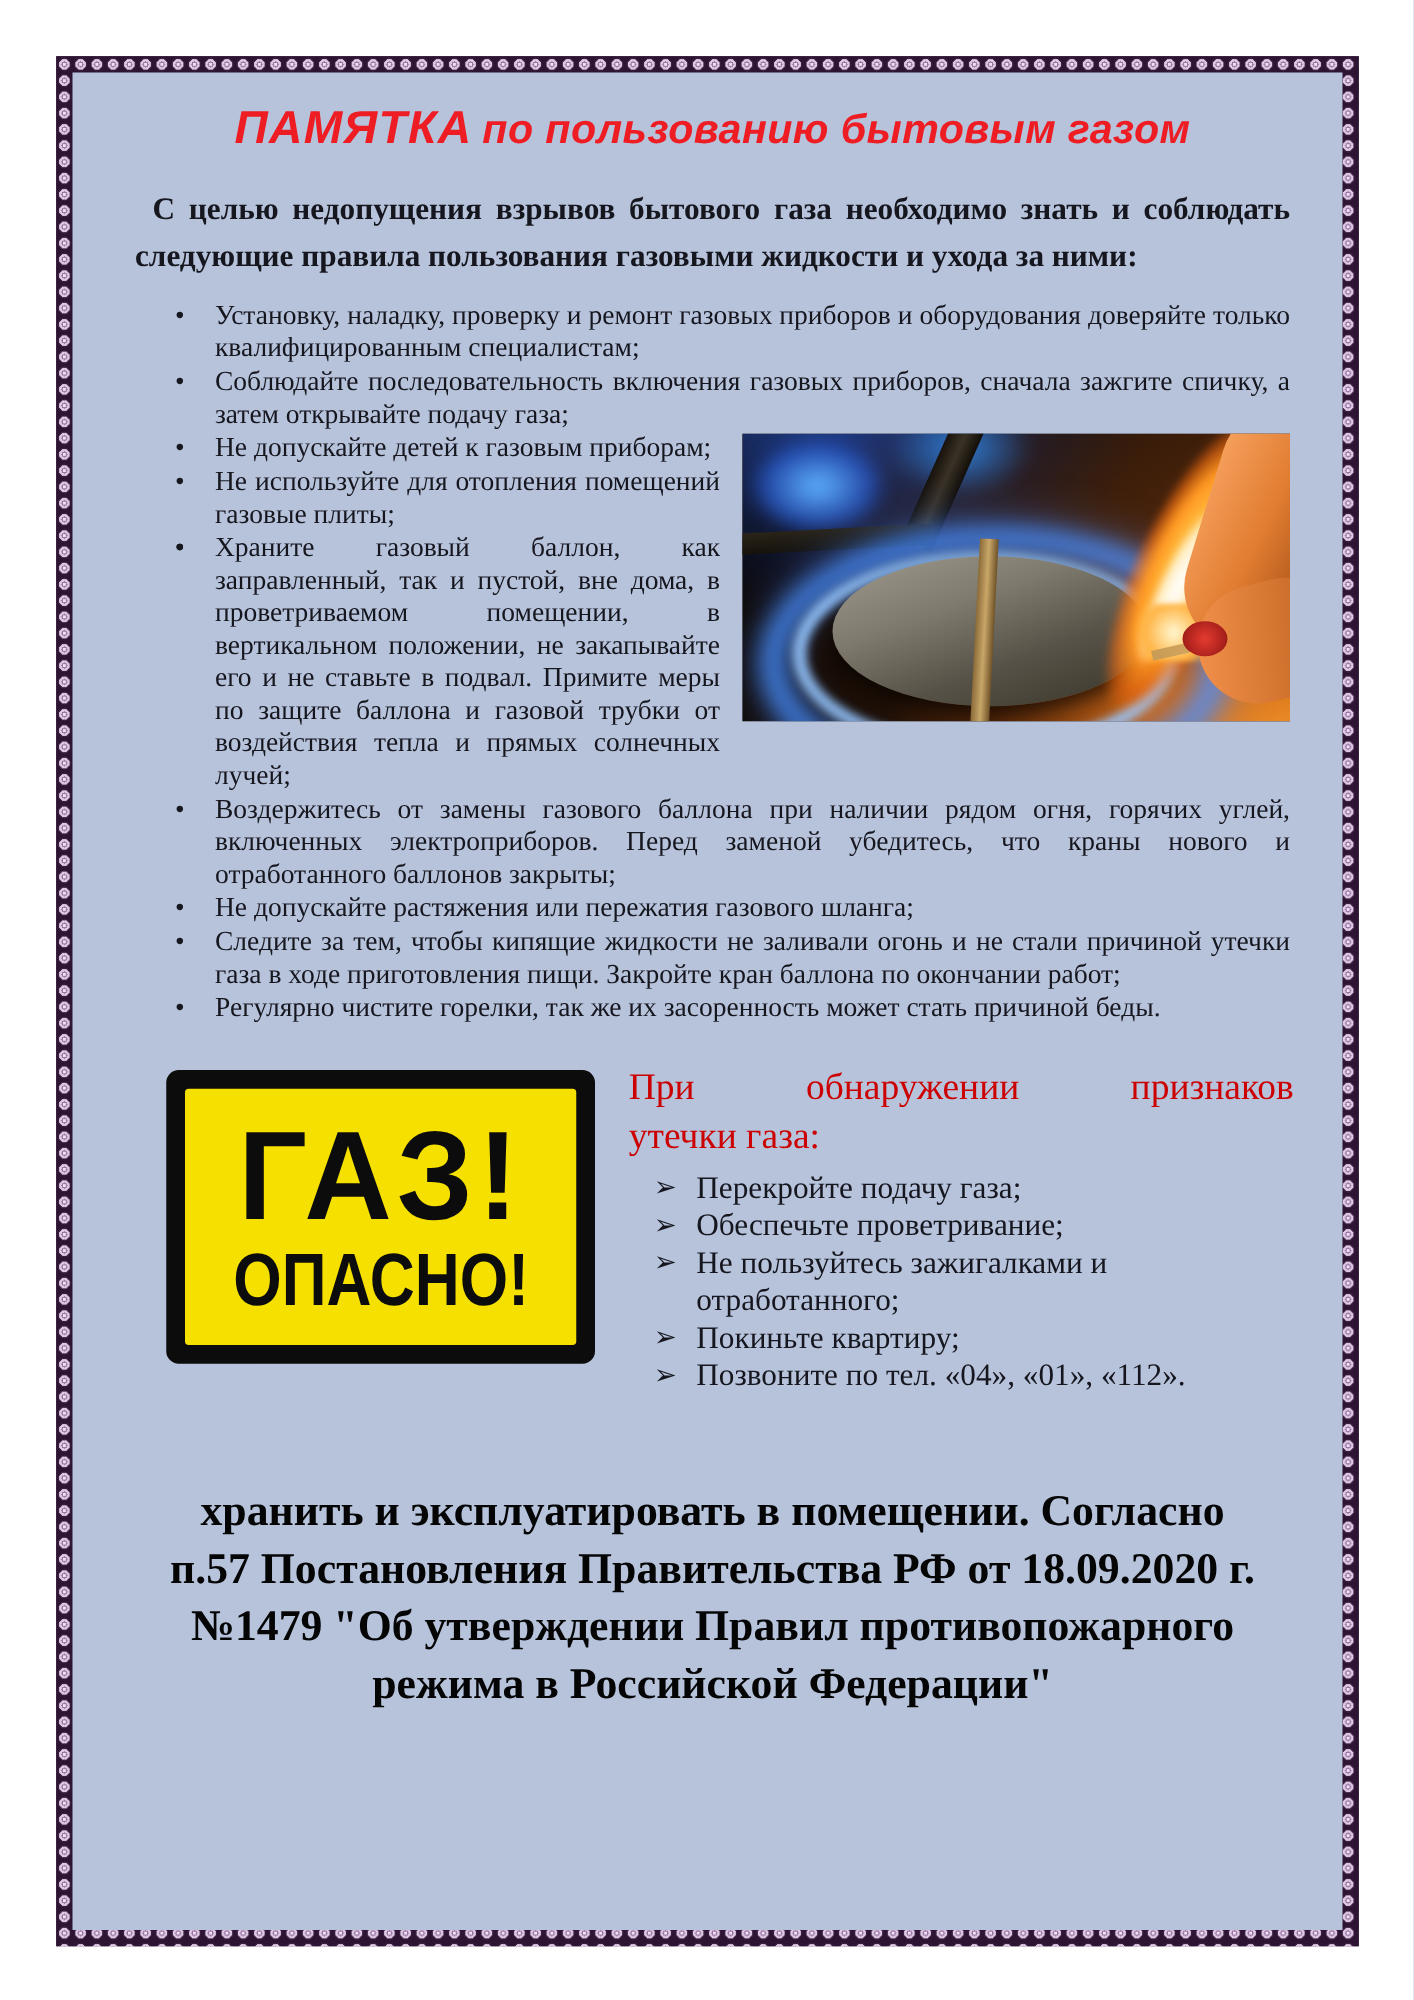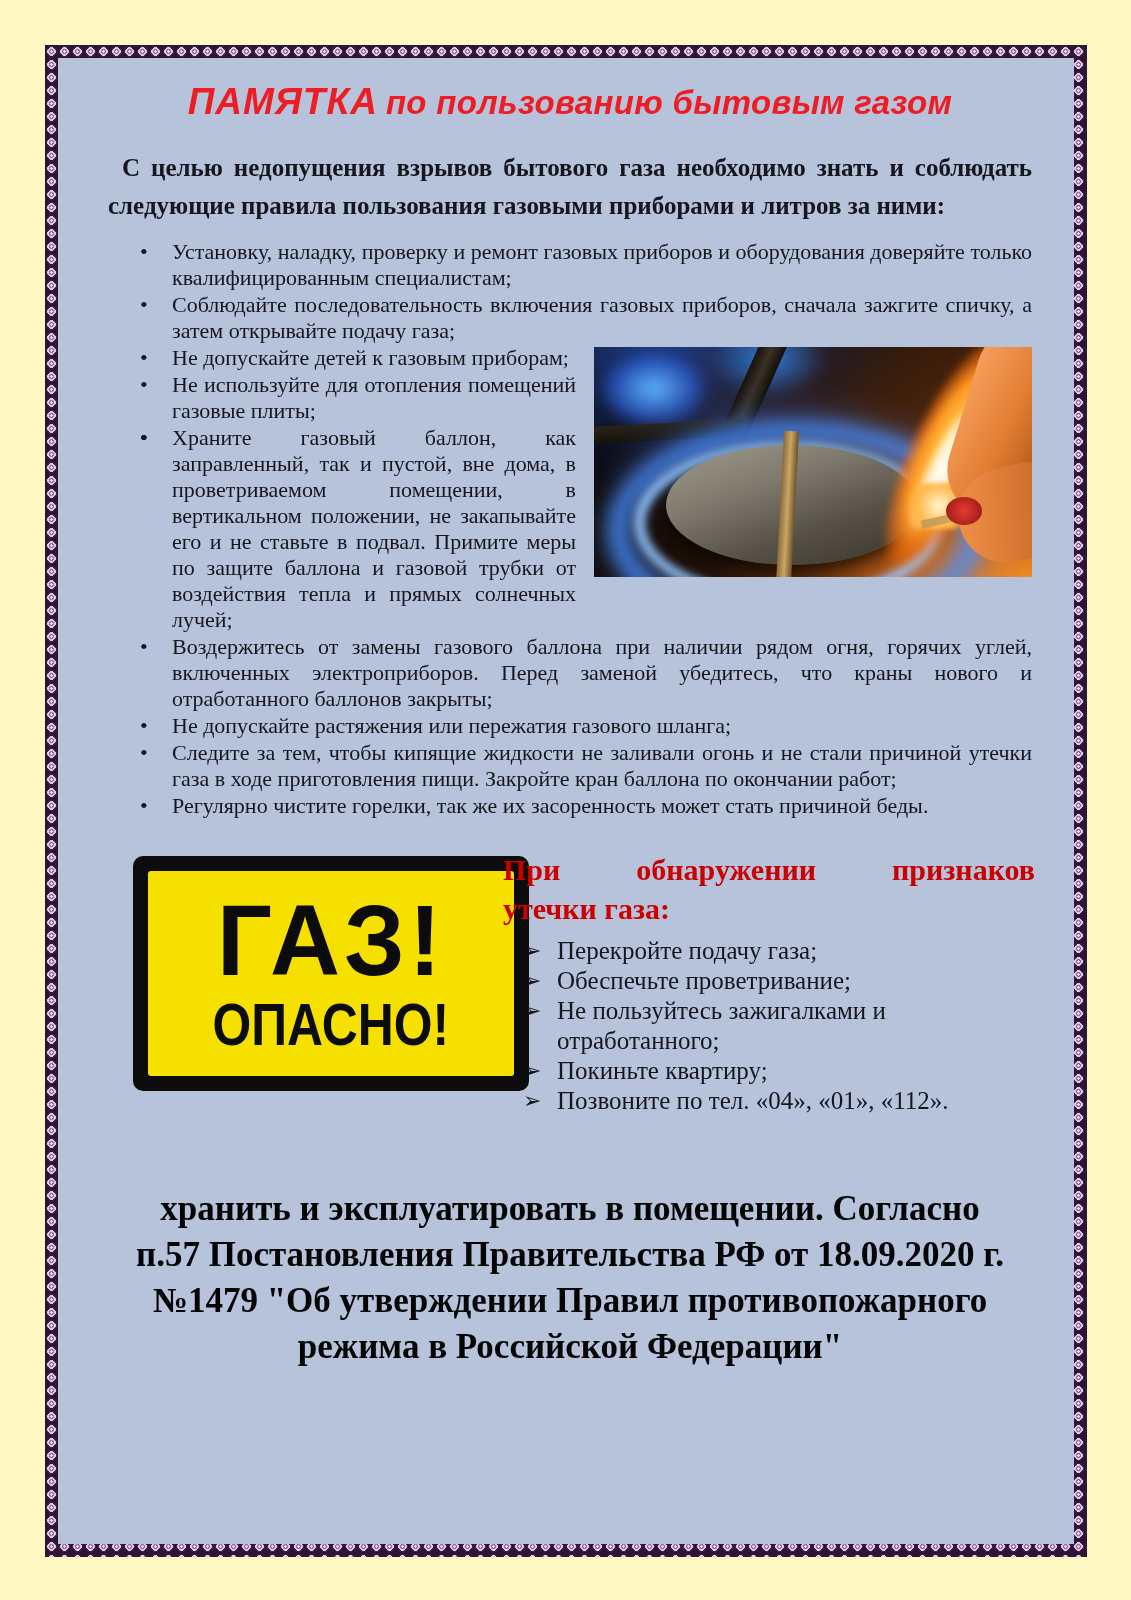--- a/index.html
+++ b/index.html
@@ -1,18 +1,18 @@
 <!DOCTYPE html>
 <html><head>
 <meta charset="utf-8">
 <style>
   html,body { margin:0; padding:0; }
   body { width:1131px; height:1600px; background:#b6c3db; font-family:"Liberation Serif", serif; }
 
-  .page { position:relative; width:1131px; height:1600px; background:#fef9c3; overflow:hidden; }
+  .page { position:relative; width:1131px; height:1600px; background:#ffffff; overflow:hidden; }
 
   
   .frame {
     position:absolute; left:45px; top:45px; width:1042px; height:1512px;
     background-color:#2e1433;
     background-image: radial-gradient(circle at center,
       #f0e4f2 0 1.4px, #9a6fa5 1.4px 2.4px, #ddc9e2 2.4px 4.2px, #3c1d44 4.2px 5.4px, #2e1433 5.4px);
     background-size:13px 13px;
   }
   .frame-inner { position:absolute; inset:13px; background:#b6c3db; }
@@ -66,31 +66,31 @@
   .ph-match { left:326px; top:158px; width:140px; height:8px; background:linear-gradient(90deg,#c99c56,#ecc47e); transform:rotate(-13deg); }
   .ph-finger1 { right:-30px; top:-25px; width:100px; height:200px; border-radius:50px; transform:rotate(17deg);
     background:linear-gradient(100deg, #f7a360 0%, #e17c31 50%, #9c4a12 100%); }
   .ph-finger2 { right:-44px; top:118px; width:118px; height:95px; border-radius:48px; transform:rotate(-14deg);
     background:linear-gradient(100deg, #f3924c 0%, #b85c18 100%); }
   .ph-nail { right:50px; top:150px; width:36px; height:28px; border-radius:50%;
     background:radial-gradient(circle, #e43b30 0%, #a01c18 80%); }
 
   
   .alert-section { position:relative; height:266px; margin-top:30px; }
-  .sign { position:absolute; left:25px; top:6px; width:396px; height:235px;
+  .sign { position:absolute; left:25px; top:6px; width:343px; height:235px;
     background:#0c0c0c; border-radius:10px; }
   .sign-inner { position:absolute; inset:15px; background:#f6e000; border-radius:3px;
     display:flex; flex-direction:column; align-items:center; justify-content:center; }
   .sign-line1 { font-family:"Liberation Sans", sans-serif; font-weight:900; color:#0c0c0c;
     font-size:97px; line-height:0.92; letter-spacing:4px; transform:scaleY(1.04); }
   .sign-line2 { font-family:"Liberation Sans", sans-serif; font-weight:900; color:#0c0c0c;
     font-size:53px; line-height:1; letter-spacing:0px; transform:scaleX(0.94) scaleY(1.12); margin-top:12px; }
 
   .leak { position:absolute; left:395px; top:0; width:532px; }
-  .leak-heading { margin:0; color:#cc0000; font-weight:bold; font-size:30px; line-height:39px; }
+  .leak-heading { margin:0; color:#cc0000; font-weight:normal; font-size:30px; line-height:39px; }
   .leak-heading .hl1 { display:block; text-align:justify; text-align-last:justify; }
   .leak-heading .hl2 { display:block; }
   .leak-steps { margin-top:8px; font-size:25px; line-height:30px; }
   .step { position:relative; padding-left:54px; }
   .step .arrow { position:absolute; left:20px; top:0; font-family:"DejaVu Sans", sans-serif; font-size:22px; }
 
   .footer { margin:24px 0 0 0; color:#050505; font-weight:bold; text-align:center;
     font-size:35px; line-height:46px; }
 </style>
 </head>
@@ -98,21 +98,21 @@
 
 <div class="page">
   <div class="frame">
     <div class="frame-inner"></div>
   </div>
 
   <div class="content">
 
     <h1 class="title"><span class="title-word">ПАМЯТКА</span><span class="title-rest">по пользованию бытовым газом</span></h1>
 
-    <p class="intro">С целью недопущения взрывов бытового газа необходимо знать и соблюдать следующие правила пользования газовыми приборами и литров за ними:</p>
+    <p class="intro">С целью недопущения взрывов бытового газа необходимо знать и соблюдать следующие правила пользования газовыми жидкости и ухода за ними:</p>
 
     <div class="rules">
       <div class="rule"><span class="dot">•</span><span>Установку, наладку, проверку и ремонт газовых приборов и оборудования доверяйте только квалифицированным специалистам;</span></div>
       <div class="rule"><span class="dot">•</span><span>Соблюдайте последовательность включения газовых приборов, сначала зажгите спичку, а затем открывайте подачу газа;</span></div>
 
       <div class="photo">
         <div class="ph ph-base"></div>
         <div class="ph ph-blueback"></div>
         <div class="ph ph-bar-top"></div>
         <div class="ph ph-bar-left"></div>

